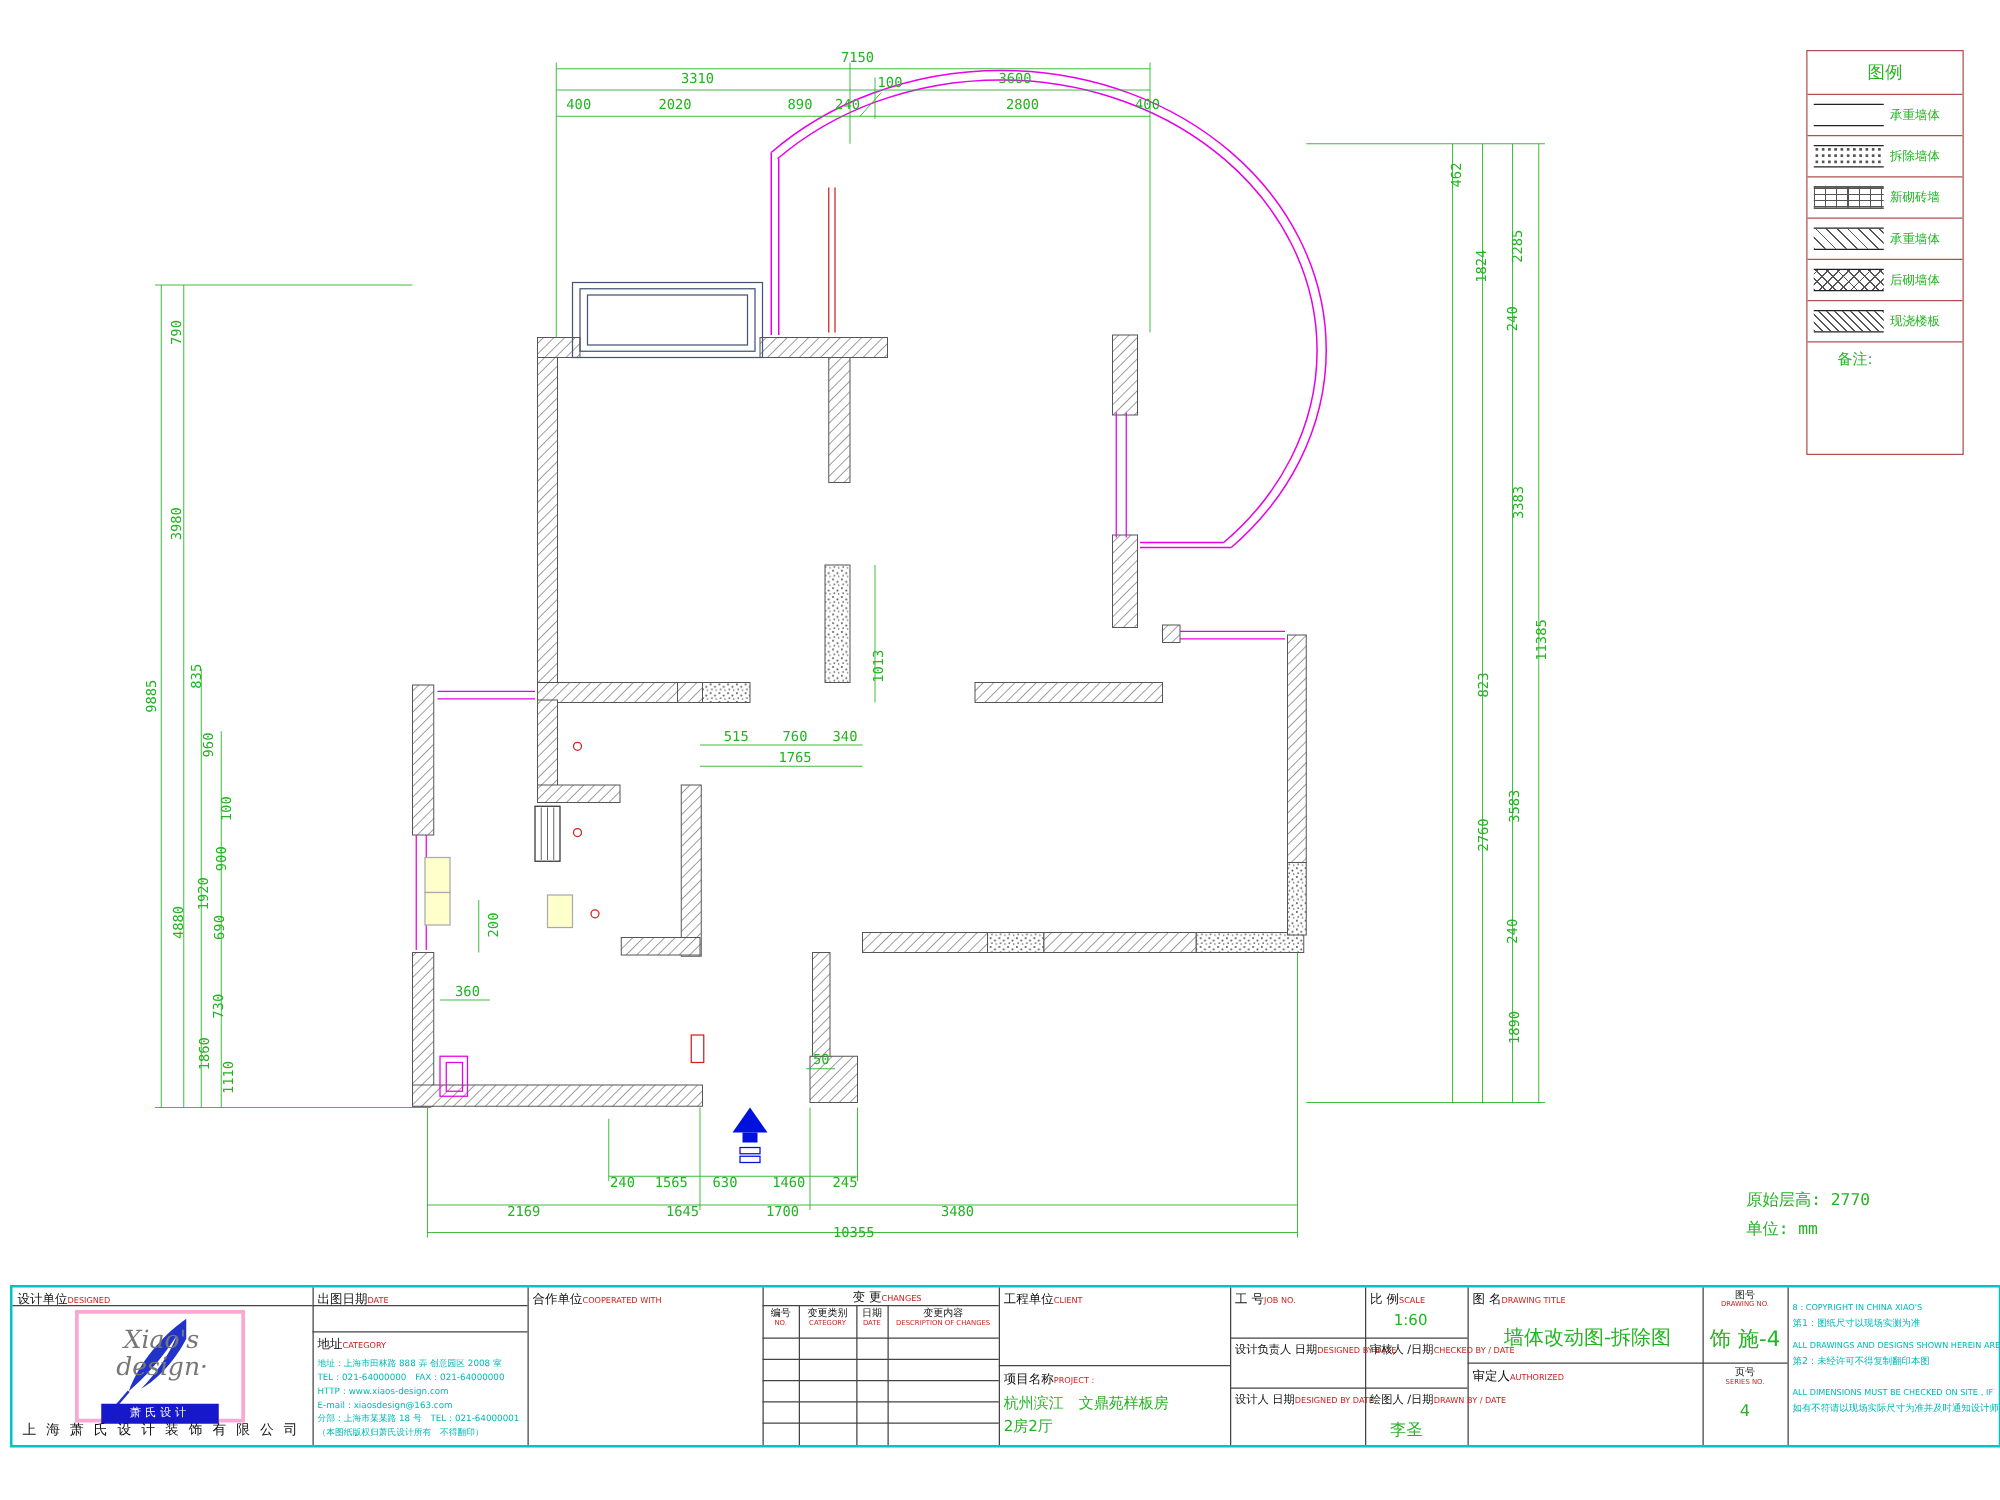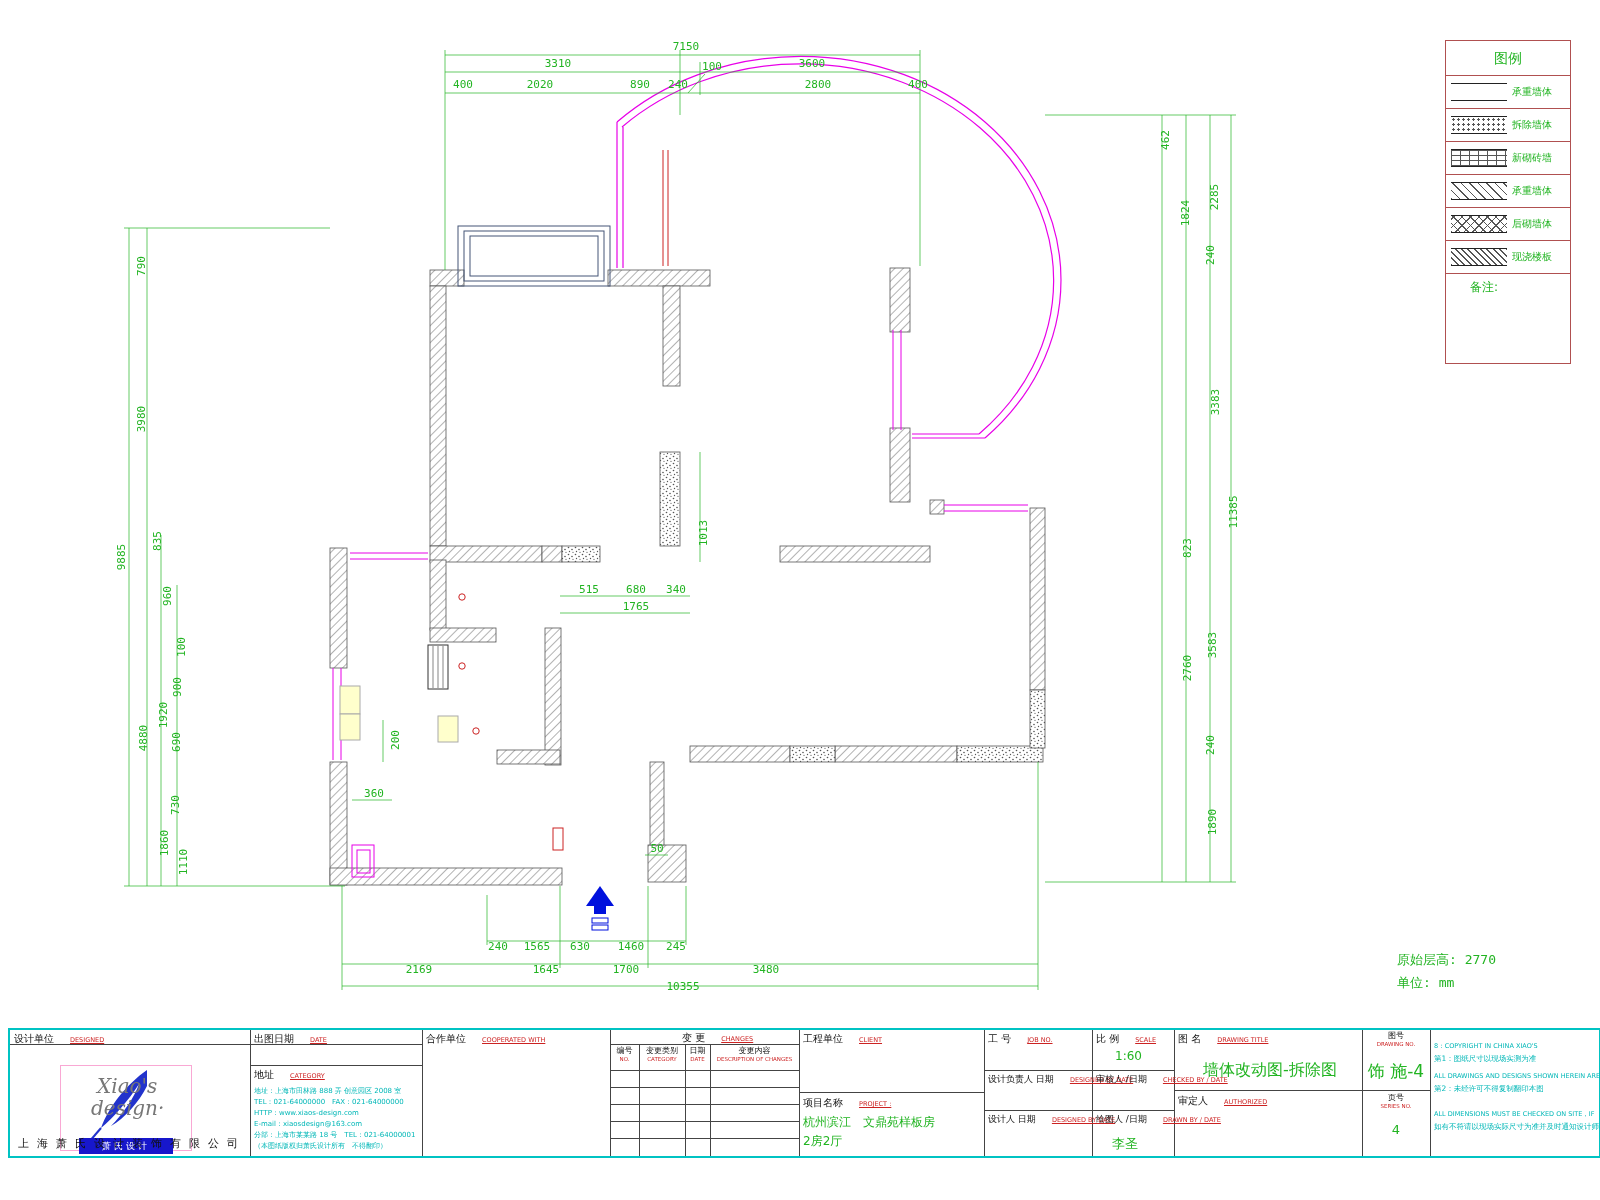--- a/index.html
+++ b/index.html
@@ -22,26 +22,26 @@
   .sw.diagonal{background-image:repeating-linear-gradient(45deg,#555 0 1px,transparent 1px 6px);}
   .sw.crosshatch{background-image:repeating-linear-gradient(45deg,#555 0 1px,transparent 1px 6px),
             repeating-linear-gradient(-45deg,#555 0 1px,transparent 1px 6px);}
   .sw.dense{background-image:repeating-linear-gradient(45deg,#555 0 1.4px,transparent 1.4px 4.5px);}
   #legend .lnote{position:absolute;left:24px;top:238px;color:#22b422;font-size:12px;}
   
   #tb{position:absolute;left:8px;top:1028px;width:1589px;height:126px;border:2px solid #00c3c3;background:#fff;}
   .vln{position:absolute;top:0;width:1px;height:126px;background:#444;}
   .hln{position:absolute;height:1px;background:#444;}
   .lbl{position:absolute;white-space:nowrap;font-size:10px;color:#111;}
-  .lbl .en{font-size:6.5px;color:#cc2222;margin-left:16px;text-decoration:underline;}
+  .lbl .en{font-size:6.5px;color:#cc2222;margin-left:0;}
   .tiny{position:absolute;white-space:nowrap;font-size:8px;color:#111;text-align:center;line-height:1.1;}
   .tiny .en{display:block;font-size:5.5px;color:#cc2222;}
   .gv{position:absolute;color:#22b422;white-space:nowrap;}
   .cyl{position:absolute;color:#00b7b7;font-size:7px;white-space:nowrap;}
-  #logo-box{position:absolute;left:50px;top:18px;width:130px;height:84px;border:1px solid #f9a8d4;margin-top:17px;}
+  #logo-box{position:absolute;left:50px;top:18px;width:130px;height:84px;border:3px solid #f9a8d4;}
   #logo-box .n1{position:absolute;left:36px;top:8px;font:italic 20px "DejaVu Serif",serif;color:#777;}
   #logo-box .n2{position:absolute;left:30px;top:30px;font:italic 20px "DejaVu Serif",serif;color:#777;}
   #logo-box .banner{position:absolute;left:18px;top:72px;width:94px;height:16px;background:#1717cc;
        color:#fff;font-size:9px;text-align:center;line-height:16px;letter-spacing:3px;}
   #company{position:absolute;left:8px;top:106px;width:232px;color:#111;font-size:11px;letter-spacing:8px;white-space:nowrap;}
 </style>
 </head>
 <body>
 
 <div id="sheet">
@@ -229,21 +229,21 @@
   <span class="dim" style="left:580px;top:946px">630</span>
   <span class="dim" style="left:631px;top:946px">1460</span>
   <span class="dim" style="left:676px;top:946px">245</span>
   <span class="dim" style="left:419px;top:969px">2169</span>
   <span class="dim" style="left:546px;top:969px">1645</span>
   <span class="dim" style="left:626px;top:969px">1700</span>
   <span class="dim" style="left:766px;top:969px">3480</span>
   <span class="dim" style="left:683px;top:986px">10355</span>
 
   <span class="dim" style="left:589px;top:589px">515</span>
-  <span class="dim" style="left:636px;top:589px">680</span>
+  <span class="dim" style="left:636px;top:589px">760</span>
   <span class="dim" style="left:676px;top:589px">340</span>
   <span class="dim" style="left:636px;top:606px">1765</span>
   <span class="dim v" style="left:703px;top:533px">1013</span>
   <span class="dim v" style="left:395px;top:740px">200</span>
   <span class="dim" style="left:374px;top:793px">360</span>
   <span class="dim" style="left:657px;top:848px">50</span>
 
   <span class="gnote" style="left:1397px;top:951px">原始层高: 2770</span>
   <span class="gnote" style="left:1397px;top:974px">单位: mm</span>
 

